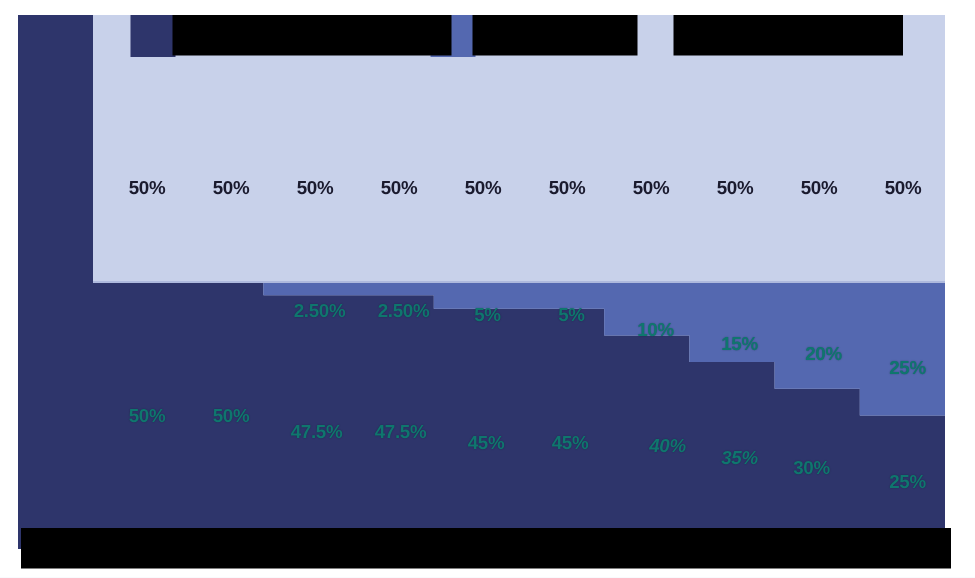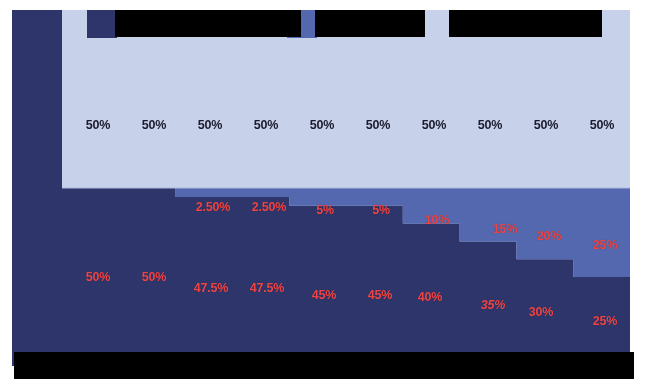--- a/index.html
+++ b/index.html
@@ -55,21 +55,21 @@
   .plot svg {
     position: absolute;
     left: 0;
     top: 0;
     display: block;
   }
 
   
   .dlabel {
     position: absolute;
-    color: #ef4444;
+    color: #0f766e;
     font-size: 12.5px;
     font-weight: bold;
     letter-spacing: -0.2px;
     white-space: nowrap;
     transform: translateX(-50%);
     text-shadow: 0 0 1px rgba(0,0,0,0.35);
   }
   .dlabel.dark {
     color: #1a1a2e;
     text-shadow: none;
@@ -131,30 +131,30 @@
       <div class="dlabel dark" style="left: 378px; top: 118px;">50%</div>
       <div class="dlabel dark" style="left: 434px; top: 118px;">50%</div>
       <div class="dlabel dark" style="left: 490px; top: 118px;">50%</div>
       <div class="dlabel dark" style="left: 546px; top: 118px;">50%</div>
       <div class="dlabel dark" style="left: 602px; top: 118px;">50%</div>
       <div class="dlabel" style="left: 213px; top: 200px;">2.50%</div>
       <div class="dlabel" style="left: 269px; top: 200px;">2.50%</div>
       <div class="dlabel" style="left: 325px; top: 203px;">5%</div>
       <div class="dlabel" style="left: 381px; top: 203px;">5%</div>
       <div class="dlabel" style="left: 437px; top: 213px; text-align: center;">10%</div>
-      <div class="dlabel" style="left: 493px; top: 222px; margin-left: 12px;">15%</div>
+      <div class="dlabel" style="left: 493px; top: 222px;">15%</div>
       <div class="dlabel" style="left: 549px; top: 229px;">20%</div>
       <div class="dlabel" style="left: 605px; top: 238px;">25%</div>
       <div class="dlabel" style="left: 98px; top: 270px;">50%</div>
       <div class="dlabel" style="left: 154px; top: 270px;">50%</div>
       <div class="dlabel" style="left: 211px; top: 281px;">47.5%</div>
       <div class="dlabel" style="left: 267px; top: 281px;">47.5%</div>
       <div class="dlabel" style="left: 324px; top: 288px;">45%</div>
       <div class="dlabel" style="left: 380px; top: 288px;">45%</div>
-      <div class="dlabel" style="left: 430px; top: 290px;">40%</div>
+      <div class="dlabel" style="left: 445px; top: 290px; font-style: italic;">40%</div>
       <div class="dlabel" style="left: 493px; top: 298px; font-style: italic;">35%</div>
       <div class="dlabel" style="left: 541px; top: 305px;">30%</div>
       <div class="dlabel" style="left: 605px; top: 314px;">25%</div>
     </div>
 
   <div class="legend-zone">
       <div class="legend-swatch" style="left: 25px; background: rgb(46, 53, 107);"></div>
       <div class="legend-swatch" style="left: 225px; background: rgb(84, 104, 176);"></div>
       <div class="legend-swatch" style="left: 359px; background: rgb(200, 209, 234);"></div>
       <div class="legend-redact" style="left: 53px; width: 186px;"></div>

